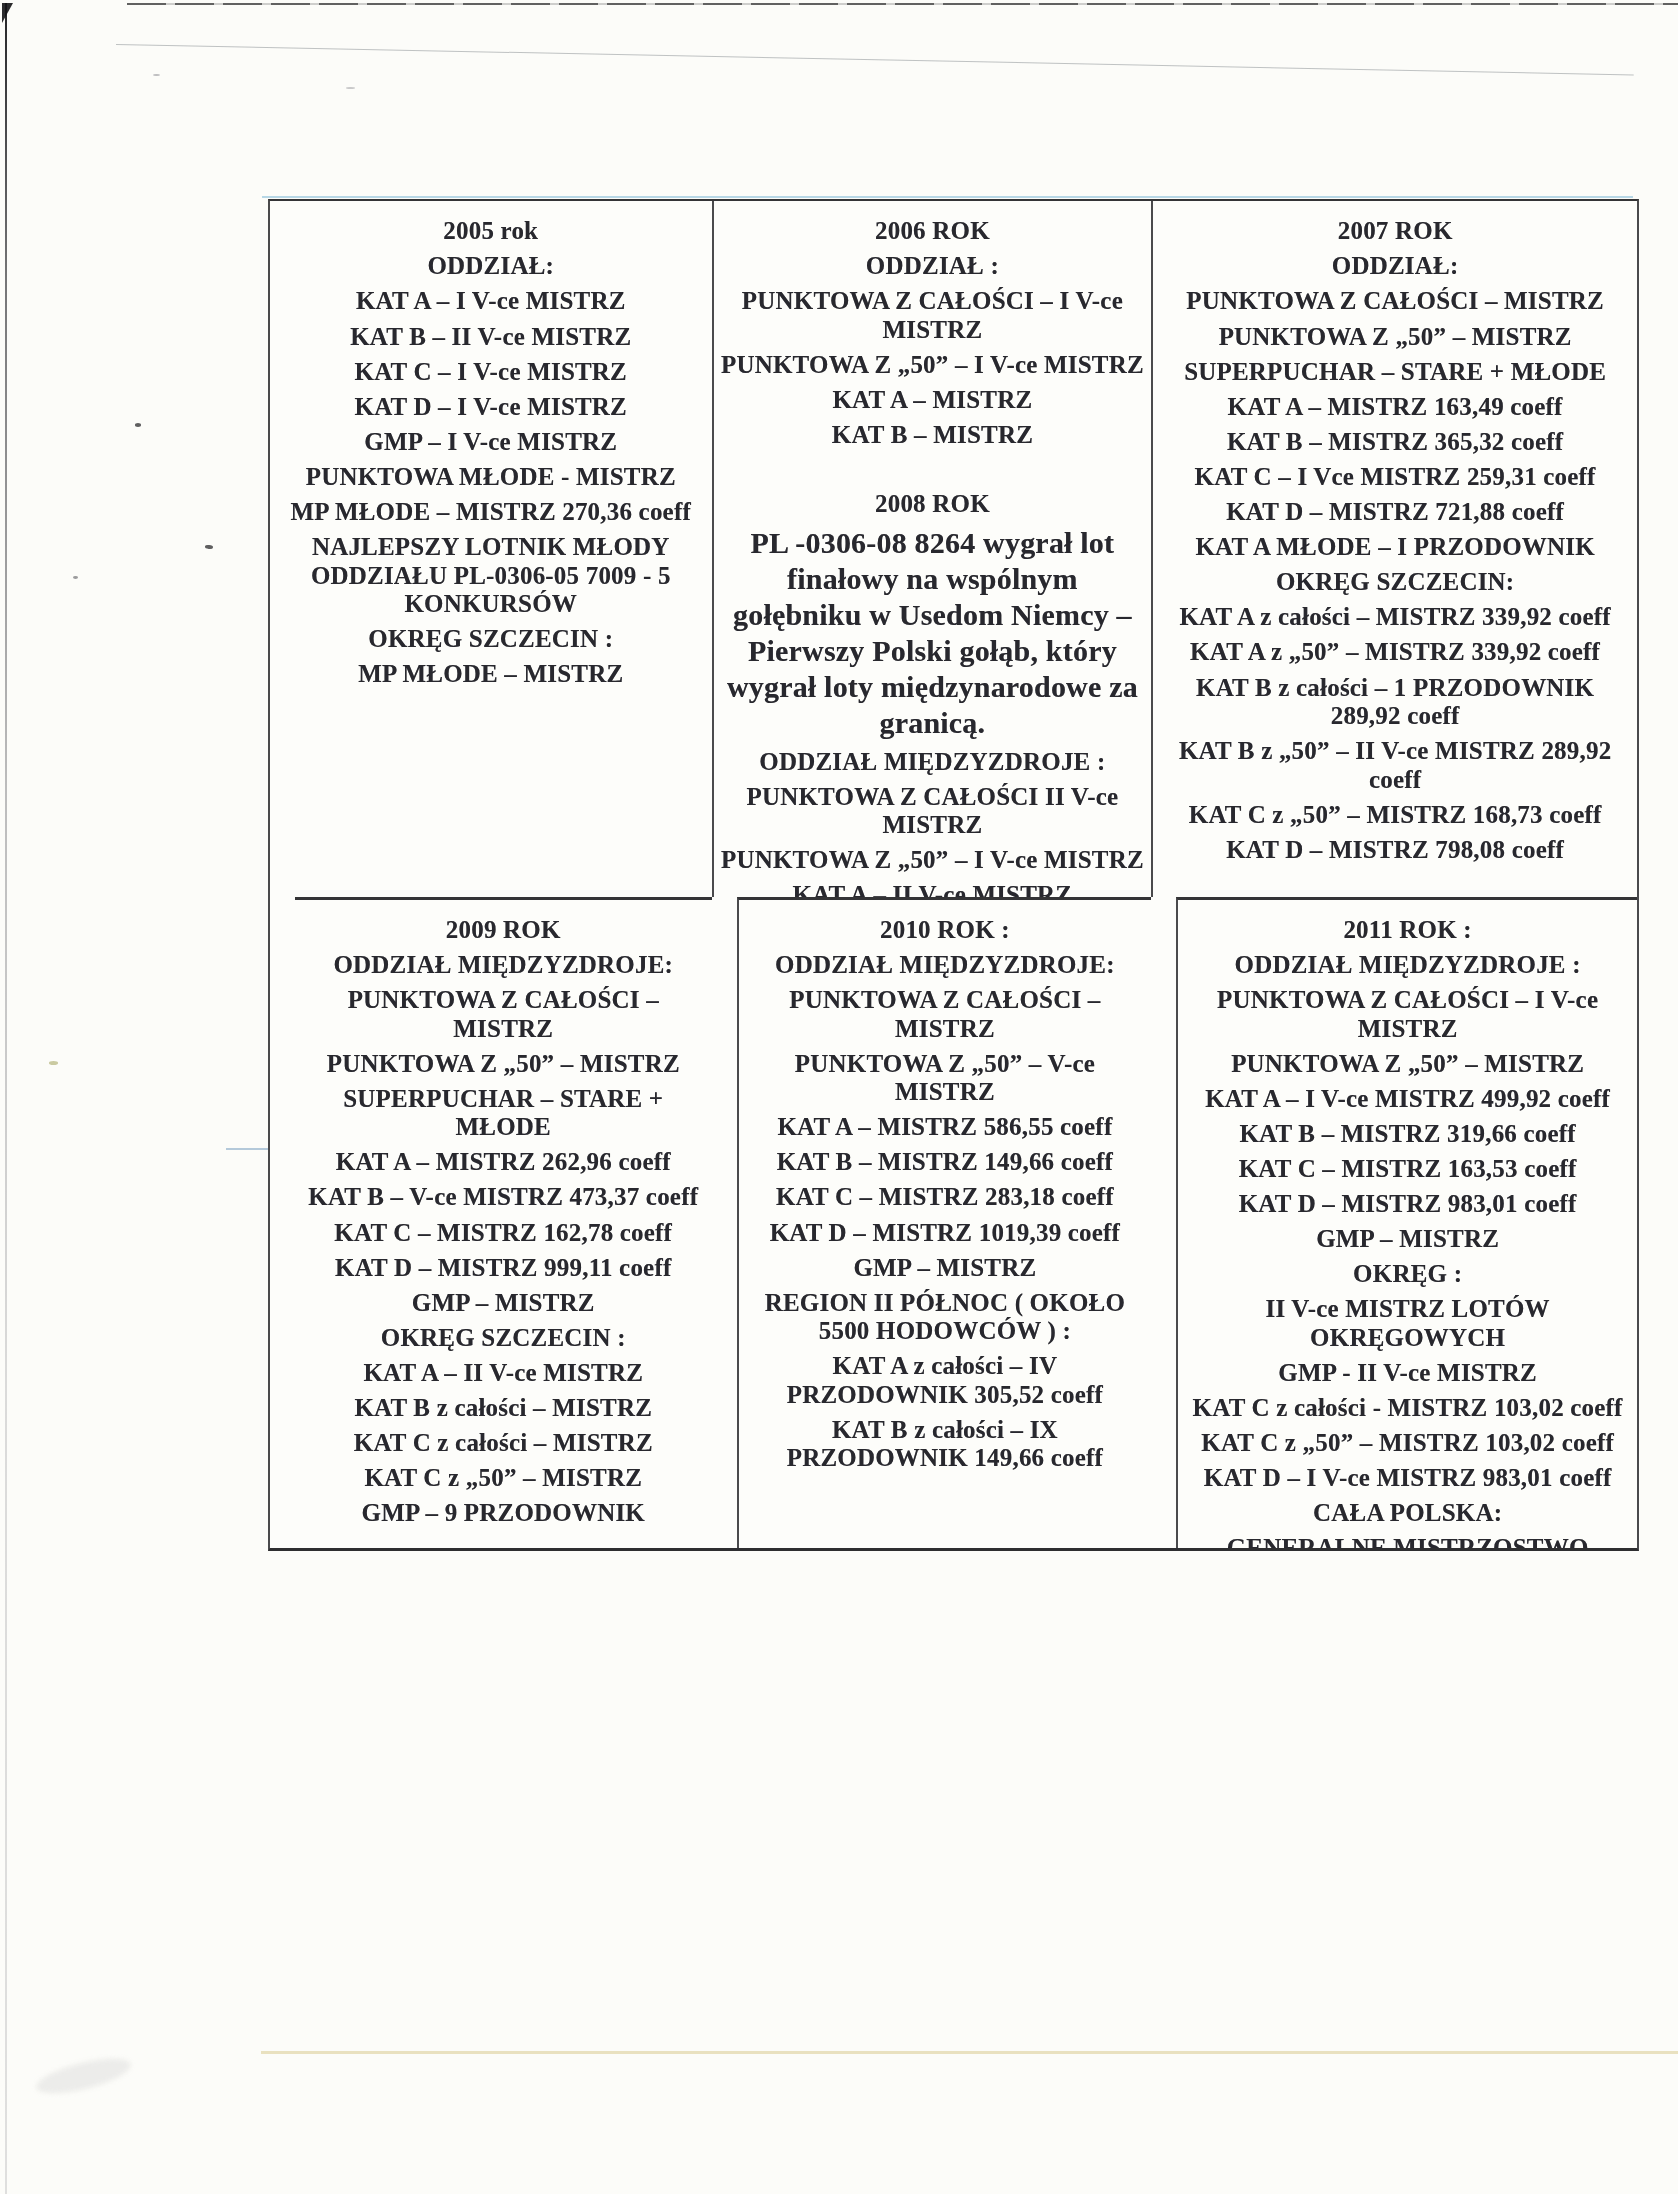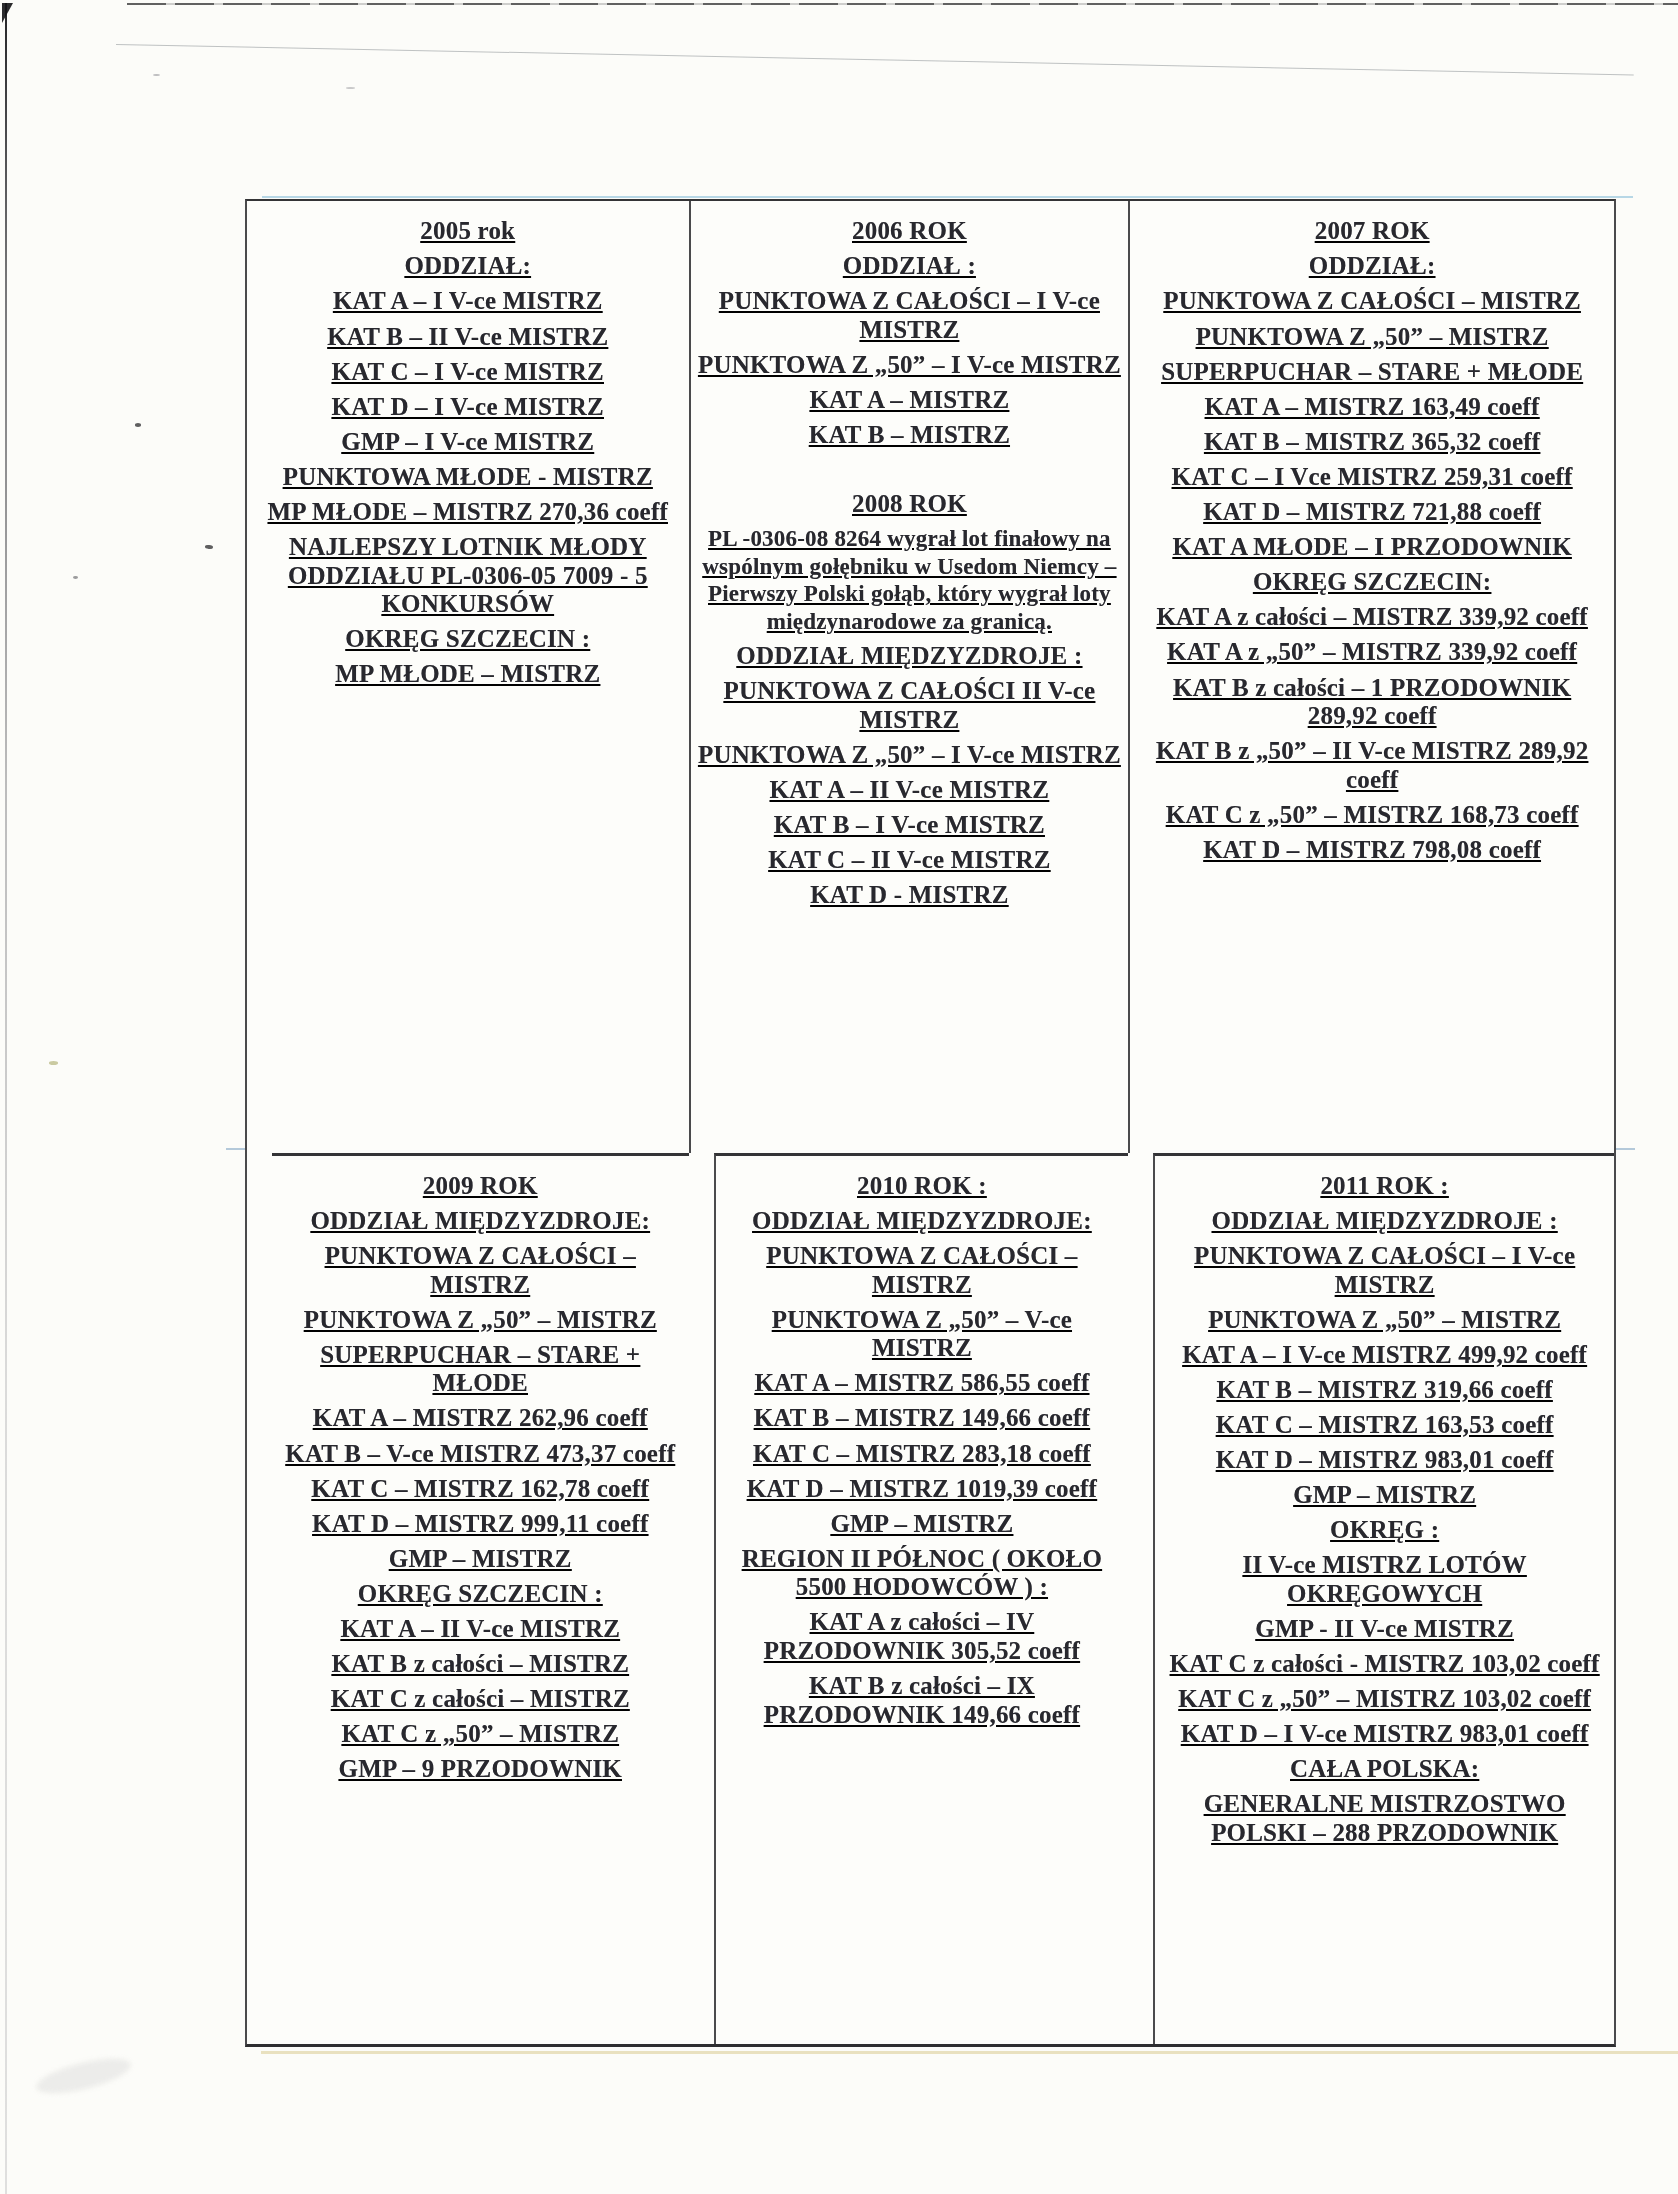--- a/index.html
+++ b/index.html
@@ -34,48 +34,47 @@
   #speck-4{left:73px;top:576px;width:5.3px;height:3.1px;background:rgba(90,90,95,.6);}
   #speck-5{left:49px;top:1061px;width:8.8px;height:3.5px;background:rgba(160,160,90,.55);}
   #speck-6{left:153px;top:74px;width:7px;height:2.2px;background:rgba(130,130,135,.5);}
   #speck-7{left:346px;top:87px;width:8.8px;height:2.2px;background:rgba(140,140,145,.45);}
   .smudge{background:rgba(120,120,125,.12);filter:blur(2.6px);border-radius:50%;}
   #smudge-1{left:35px;top:2063px;width:97px;height:26px;transform:rotate(-14deg);}
   #smudge-2{left:26px;top:2203px;width:79px;height:39px;transform:rotate(20deg);}
 
   
   #tbl{
-    position:absolute;left:245px;top:199px;width:1371px;height:1848px;
+    position:absolute;left:268px;top:199px;width:1371px;height:1352px;
     box-sizing:border-box;
     border-left:2.2px solid #4a4a4c;border-right:2.2px solid #4a4a4c;
     border-top:2.6px solid #343436;border-bottom:3.1px solid #2e2e30;
     display:grid;
     grid-template-columns:1009fr 1005fr 1110fr;
     grid-template-rows:2174fr 2036fr;
     background:#fdfdfa;
-    text-decoration:underline;
   }
   .cell{
     box-sizing:border-box;
     padding:9.7px 7px 0 7px;
     text-align:center;
     overflow:hidden;
   }
   .cell.c2,.cell.c3{border-left:2.2px solid #4a4a4c;}
   .cell.r2{border-top:3.1px solid #343436;margin-left:25px;}
   .ln{
     font-weight:700;
     font-size:25px;
     line-height:1.14;
     margin:6.6px auto;
     color:#28282e;
     text-shadow:0 0 0.4px rgba(40,40,46,.45);
     letter-spacing:0.2px;
   }
-  .ln.small{font-size:23px;line-height:1.2;}
+  .ln.small{font-size:30px;line-height:1.2;}
   .spacer{height:27px;}
 </style>
 </head>
 <body>
 
 <div id="page">
 
   <div class="art" id="top-edge-line"></div>
   <div class="art" id="skew-gray-line"></div>
   <div class="art" id="left-edge-line"></div>

